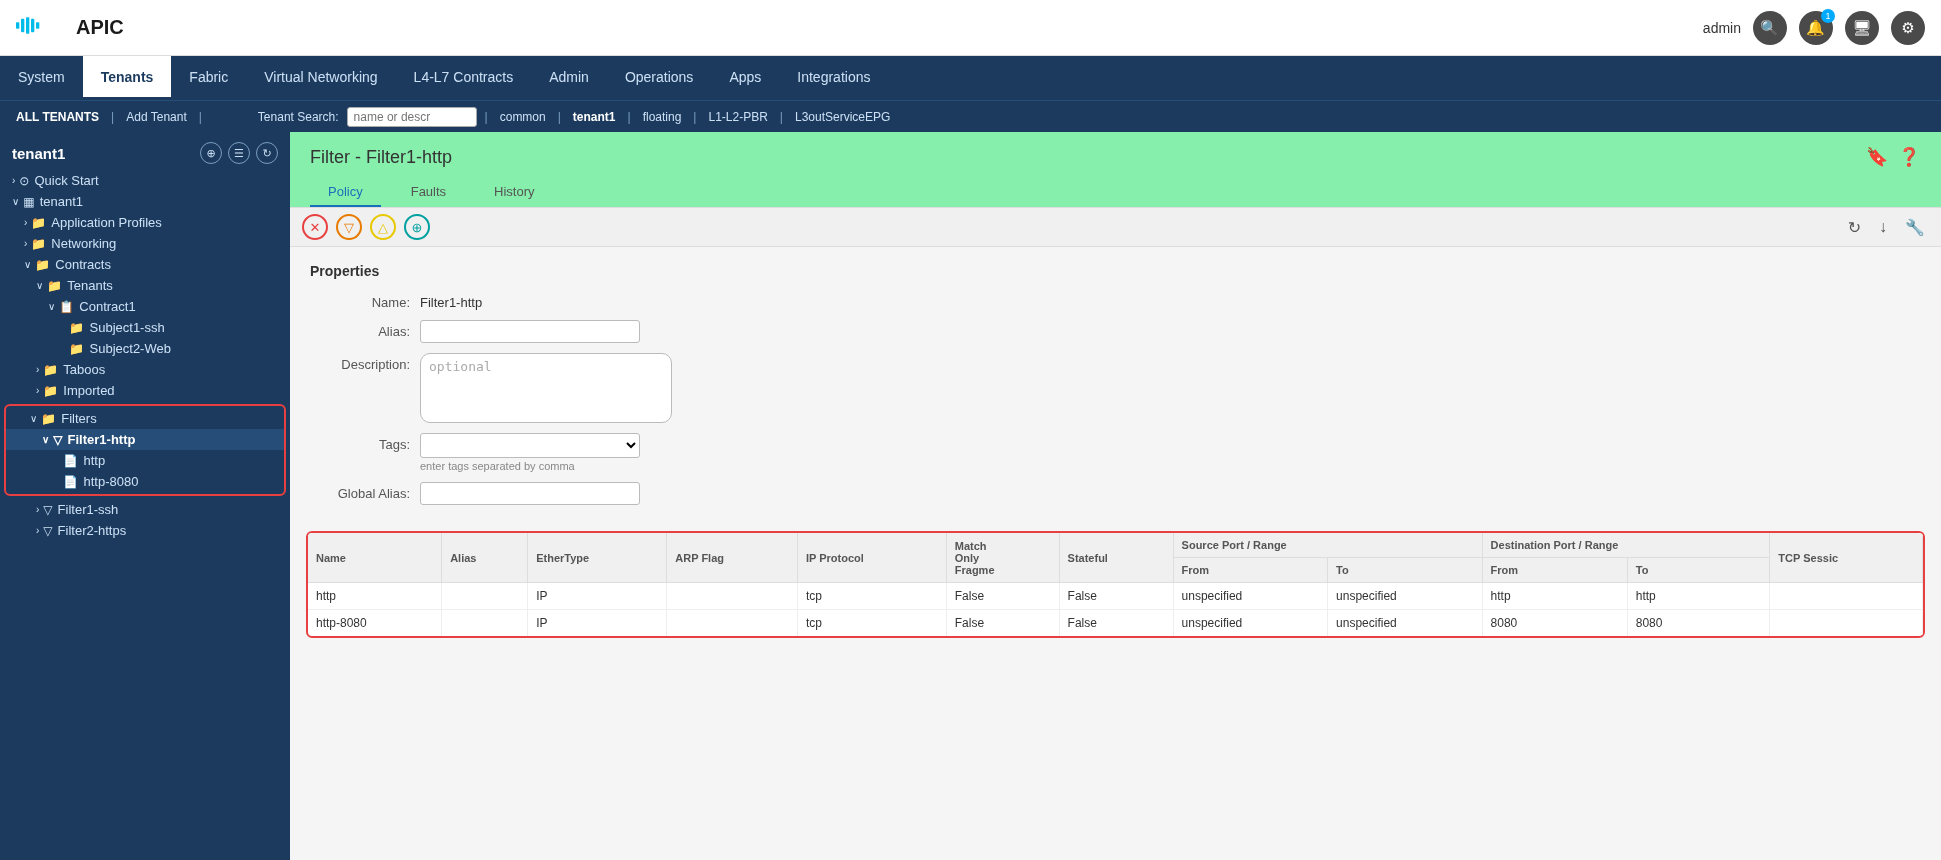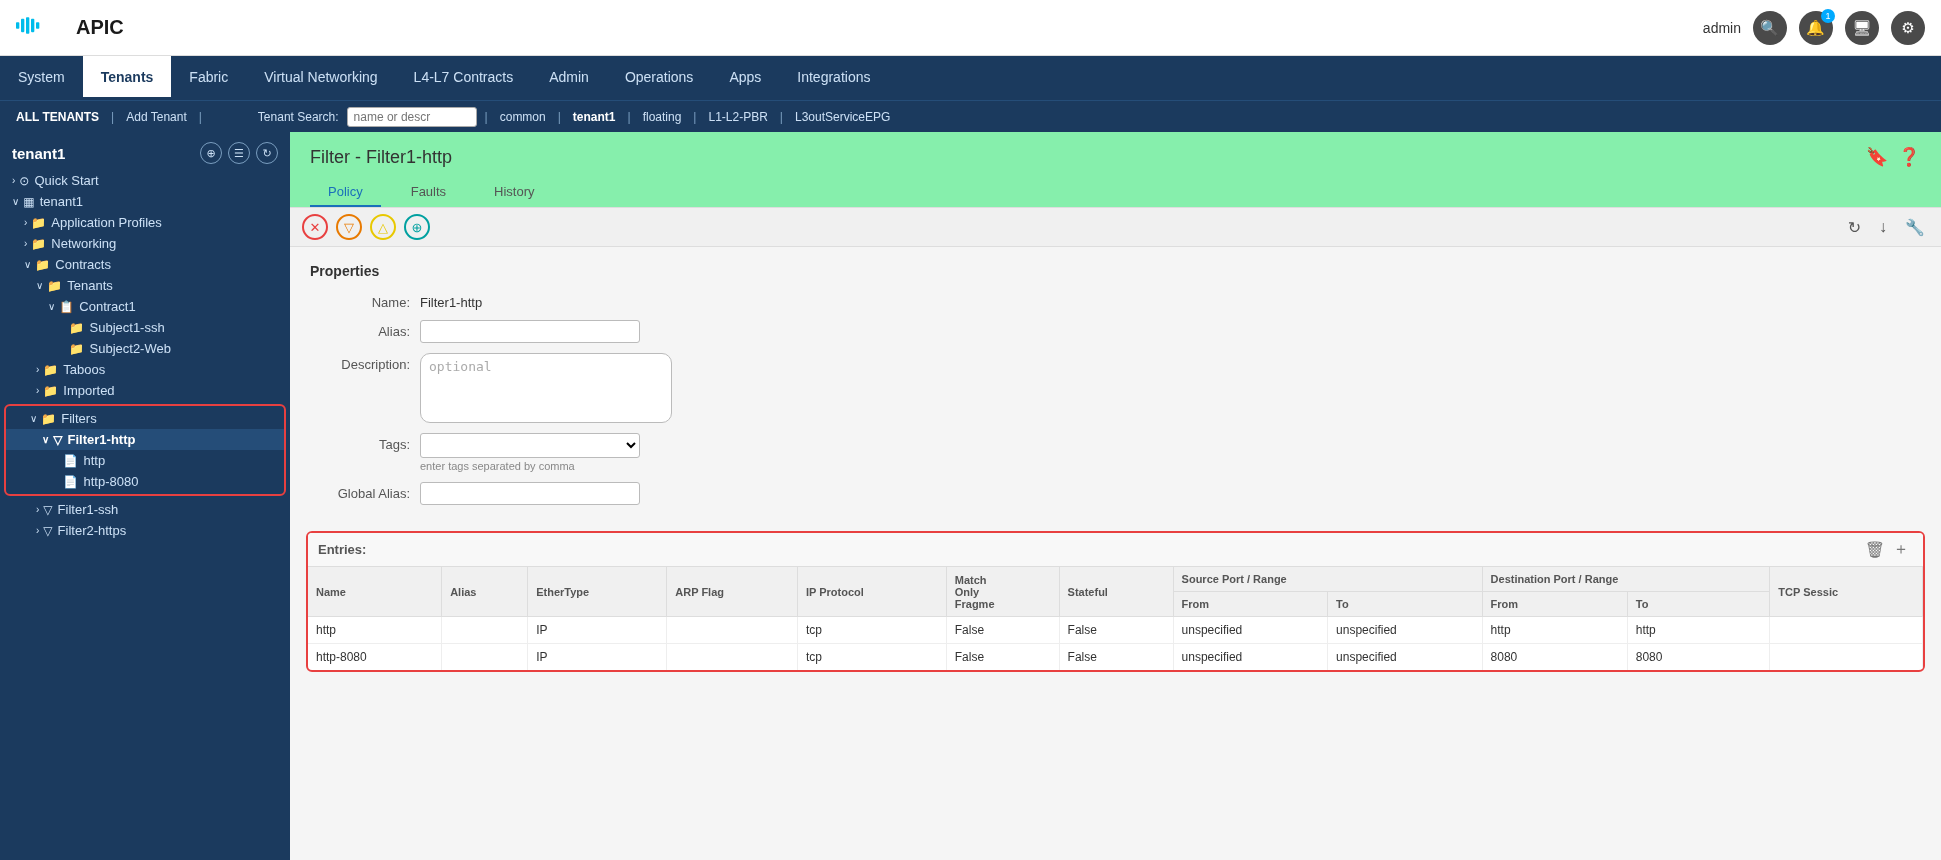--- a/index.html
+++ b/index.html
@@ -608,26 +608,20 @@
           <div class="tags-hint">enter tags separated by comma</div>
         </div>
       </div>
       <div class="form-row">
         <span class="form-label">Global Alias:</span>
         <input class="form-input" type="text" value="" style="">
       </div>
     </div>
 
     <div class="entries-section">
-      <div class="entries-header">
-        <span class="entries-label">Entries:</span>
-        <div class="entries-header-spacer"></div>
-        <span class="entries-btn">🗑</span>
-        <span class="entries-btn">＋</span>
-      </div>
       <table class="entries-table">
         <thead>
           <tr>
             <th rowspan="2">Name</th>
             <th rowspan="2">Alias</th>
             <th rowspan="2">EtherType</th>
             <th rowspan="2">ARP Flag</th>
             <th rowspan="2">IP Protocol</th>
             <th rowspan="2">Match<br>Only<br>Fragme</th>
             <th rowspan="2">Stateful</th>

